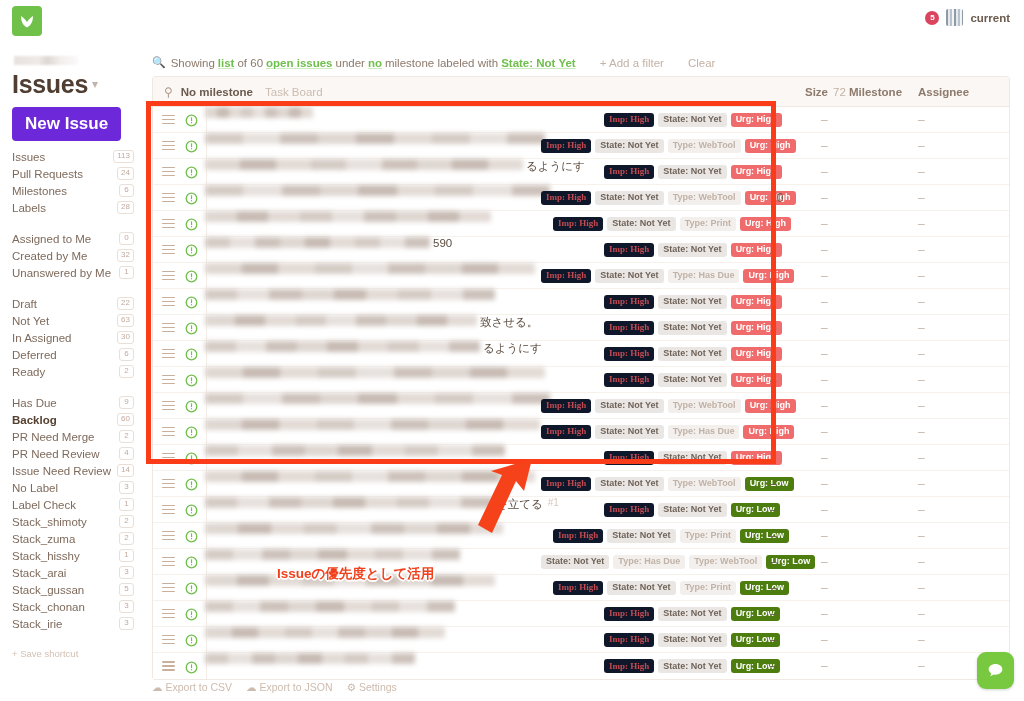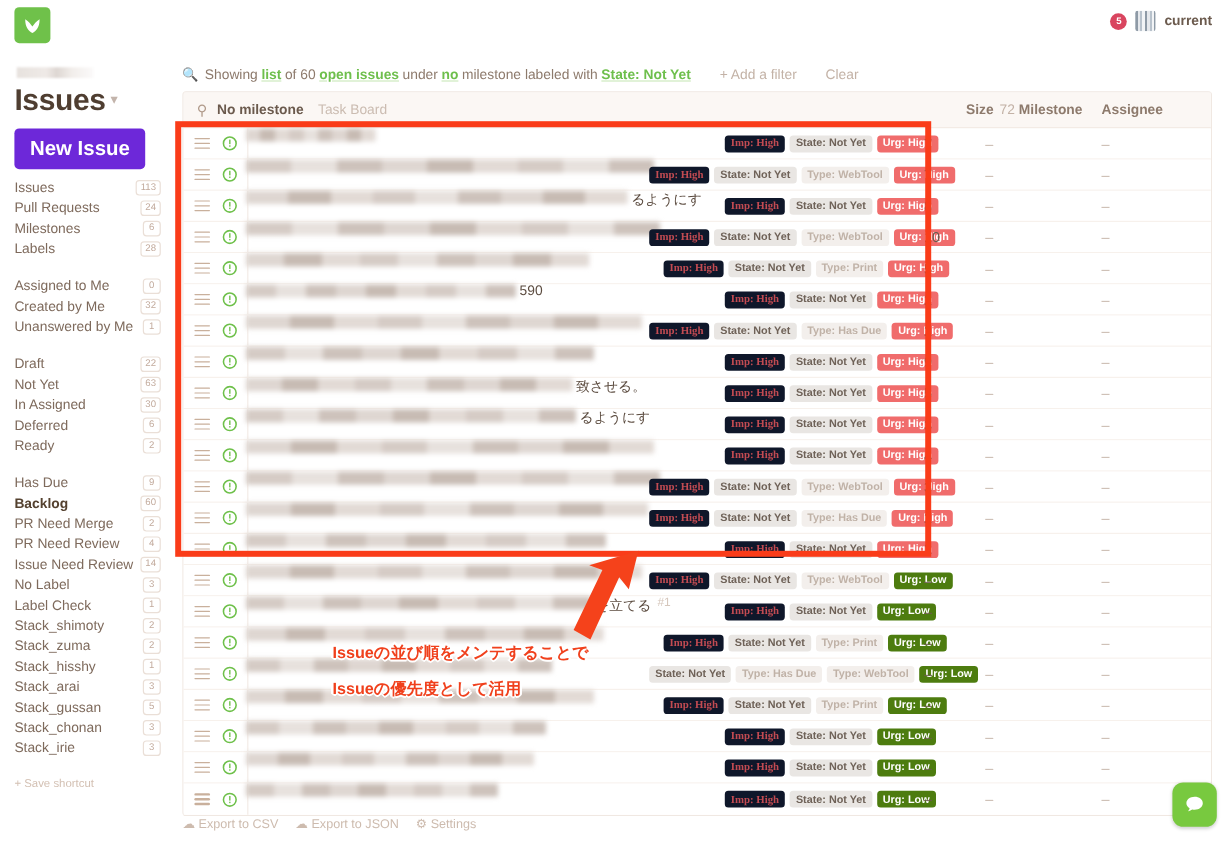--- a/index.html
+++ b/index.html
@@ -867,21 +867,20 @@
     <span class="f-link">
         <span>⚙</span>
         <span>Settings</span>
       </span>
   </div>
 
   <div id="redbox"></div>
   <svg id="arrow" width="130" height="90">
     <path d="M112 4 L104 36 L96 26 L72 78 L58 70 L82 20 L71 16 Z" fill="#f5421b"></path>
   </svg>
-  <div class="anno" id="anno1">Issueの並び順をメンテすることで</div>
   <div class="anno" id="anno2">Issueの優先度として活用</div>
 
   <div class="chat-btn">
     <svg width="19" height="19" viewBox="0 0 20 20" aria-hidden="true">
       <path d="M10 3.2c-4 0-7.2 2.5-7.2 5.6 0 1.8 1.1 3.4 2.8 4.4-.1.9-.6 1.9-1.4 2.6 1.5-.2 2.8-.8 3.7-1.5.7.1 1.4.2 2.1.2 4 0 7.2-2.5 7.2-5.7S14 3.2 10 3.2z" fill="#fff"></path>
     </svg>
   </div>
 </div>
 
 </body></html>

